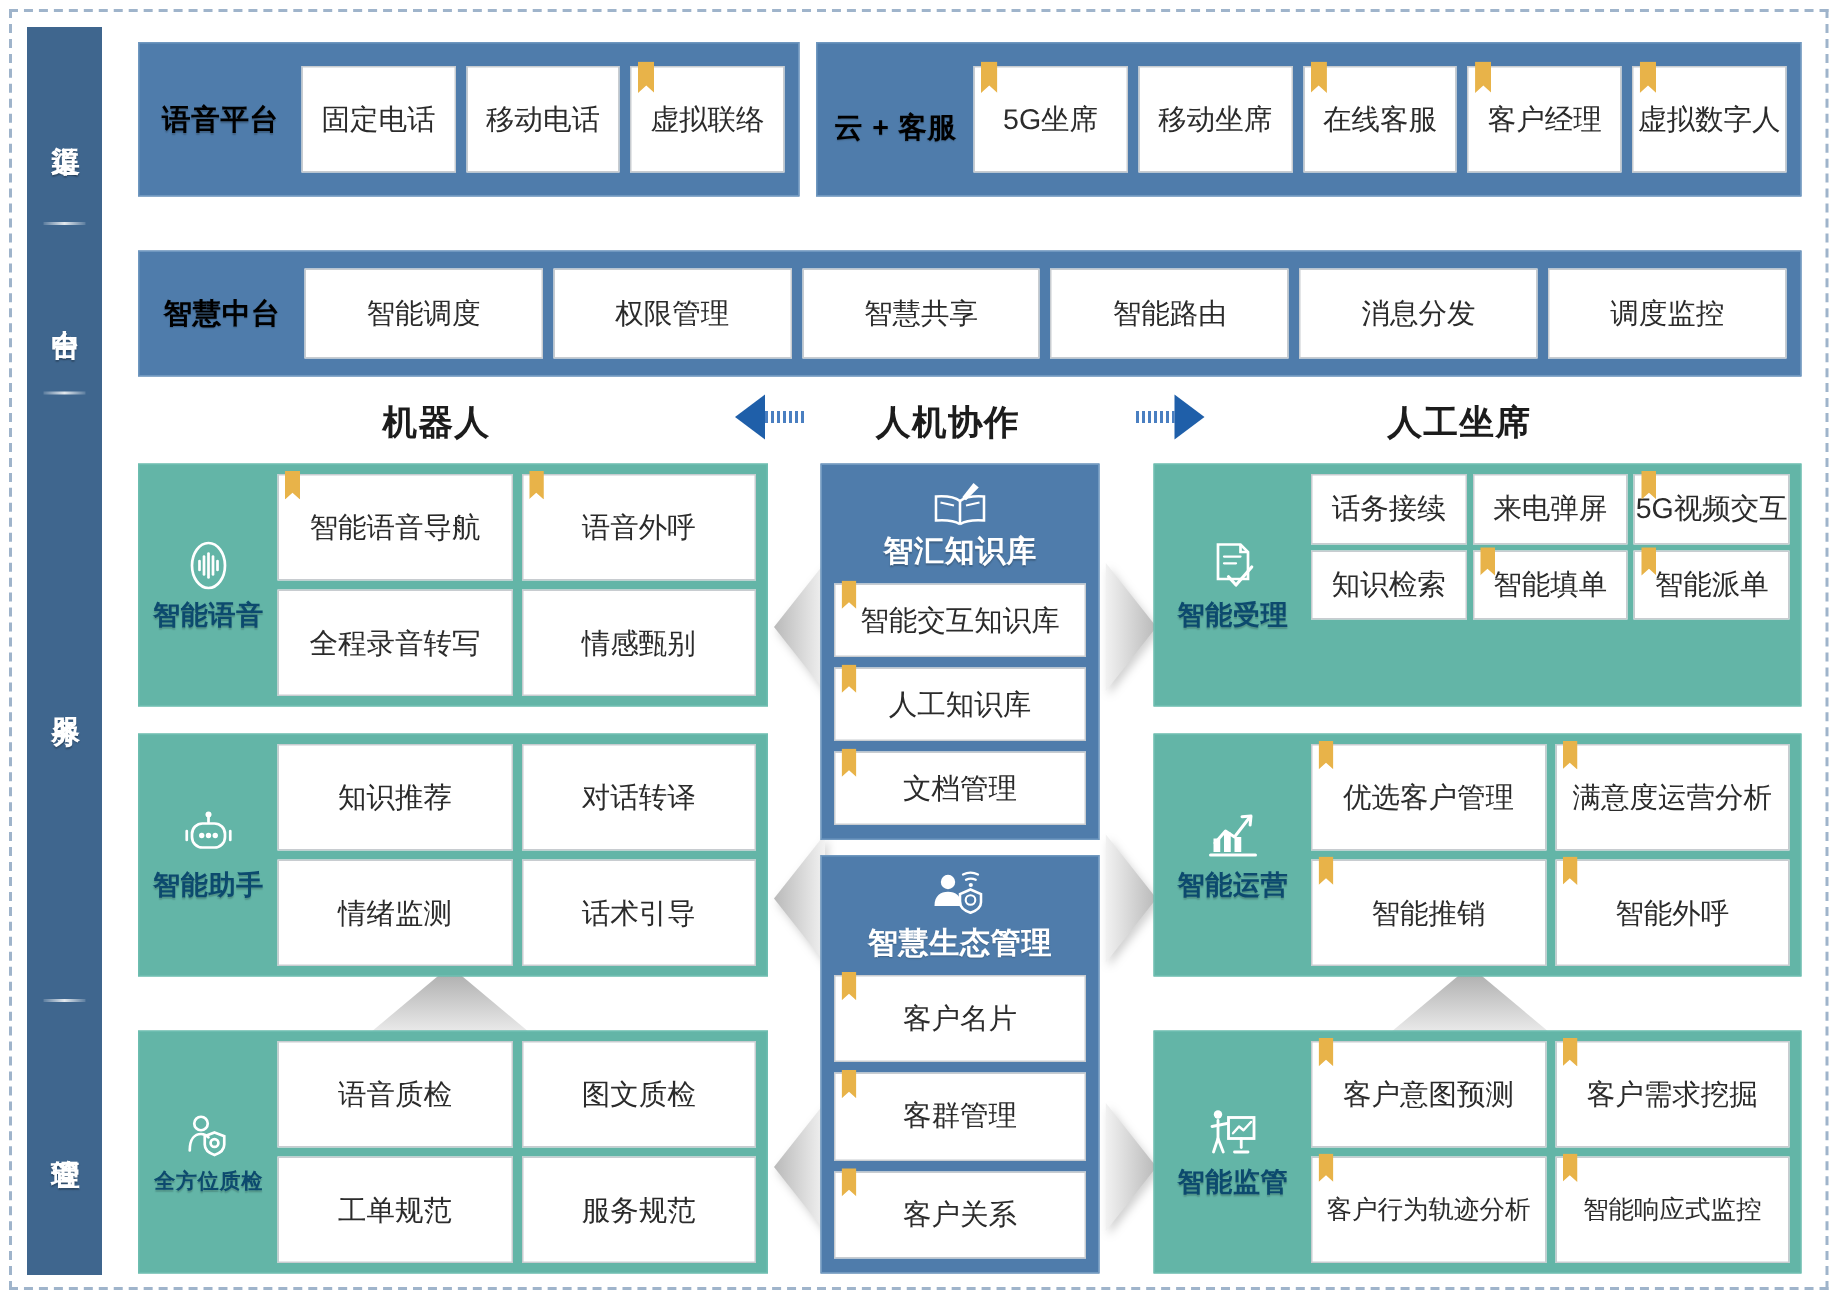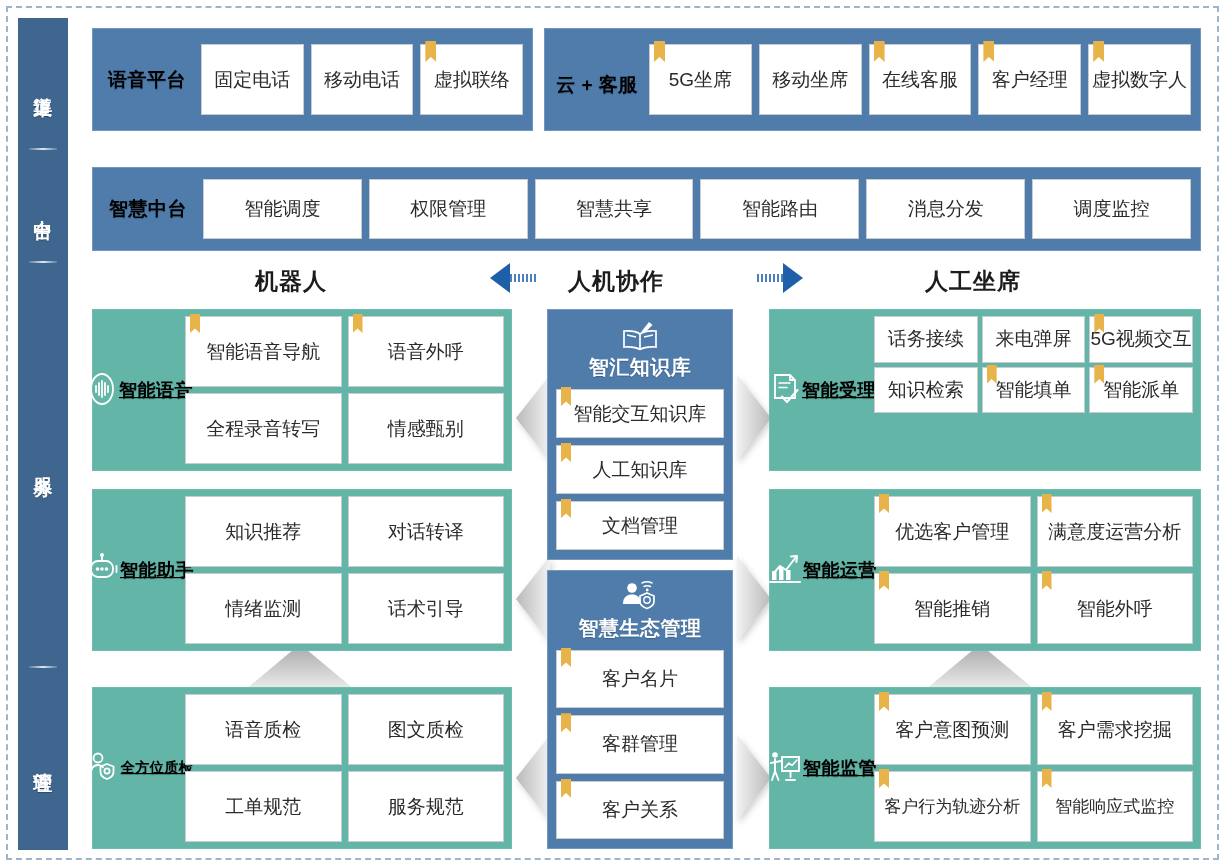--- a/index.html
+++ b/index.html
@@ -114,24 +114,23 @@
   
   .gpanel{
     position:absolute;
     background:#63b5a7;
     border:1px solid #6dbdb0;
     box-sizing:border-box;
     display:flex;align-items:center;
   }
   .gp-head{
     flex:0 0 auto;
-    display:flex;flex-direction:row;align-items:center;justify-content:center;
-    color:#000000;
+    display:flex;flex-direction:column;align-items:center;justify-content:center;
+    color:#0c4a6e;
     width:92px;
-    text-decoration:underline;
   }
   .gp-head .ico{
     width:38px;height:38px;margin-bottom:2px;
     display:flex;align-items:center;justify-content:center;
   }
   .gp-head .ico svg{display:block;}
   .gp-name{
     font-size:18px;font-weight:bold;letter-spacing:.5px;
     text-shadow:0 1px 1px rgba(0,0,0,.2);
     white-space:nowrap;
@@ -259,21 +258,21 @@
       </div>
       <div class="wcell">
         <span>调度监控</span>
       </div>
     </div>
   </div>
 
   <div class="midhdr" style="left:255px;top:266px;">机器人</div>
   <div class="arrow-tail" style="left:510px;top:274px;width:26px;"></div>
   <div class="arrow-blue left" style="left:490px;top:263px;"></div>
-  <div class="midhdr" style="left:568px;top:266px;">人机协作</div>
+  <div class="midhdr" style="left:584px;top:266px;">人机协作</div>
   <div class="arrow-tail" style="left:757px;top:274px;width:26px;"></div>
   <div class="arrow-blue right" style="left:783px;top:263px;"></div>
   <div class="midhdr" style="left:925px;top:266px;">人工坐席</div>
 
   <div class="garrow shadow-soft" style="left:516px;top:375px;">
     <svg width="34" height="86" viewBox="0 0 34 86">
         <defs>
           <linearGradient id="gl1" x1="0" y1="0" x2="1" y2="0">
             <stop offset="0" stop-color="#b9b9b9"></stop>
             <stop offset="1" stop-color="#f2f2f2"></stop>

